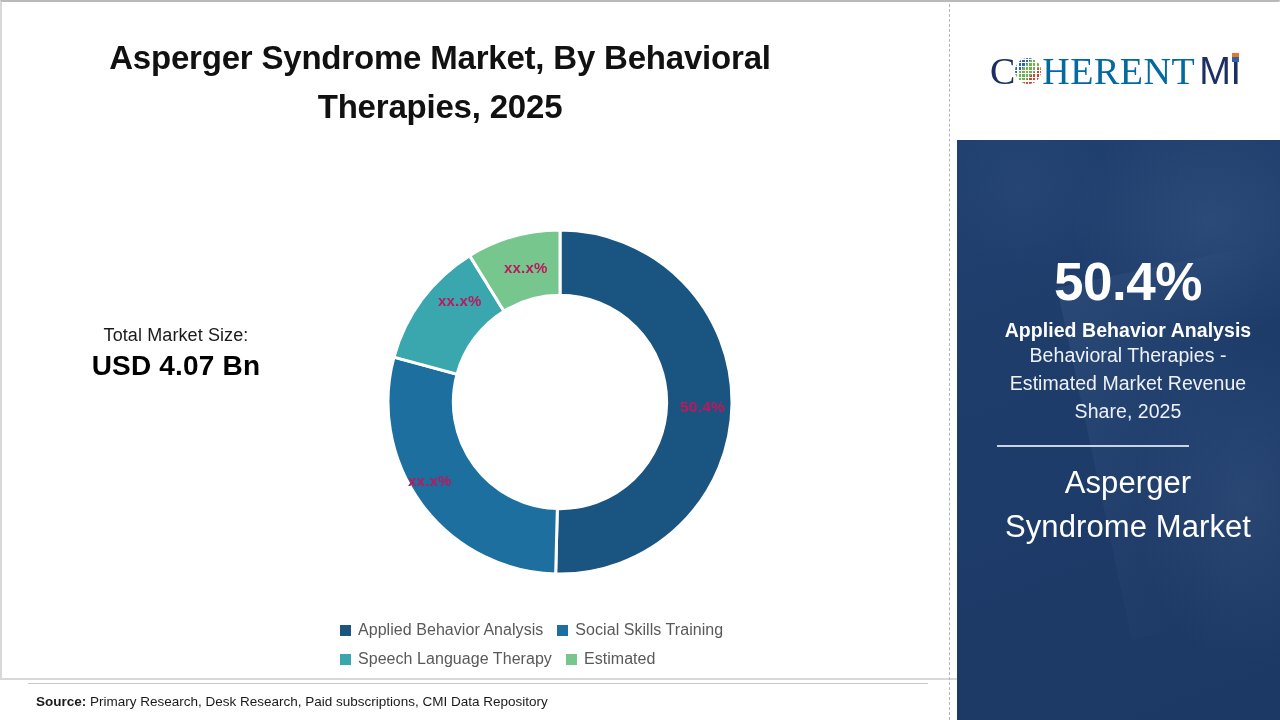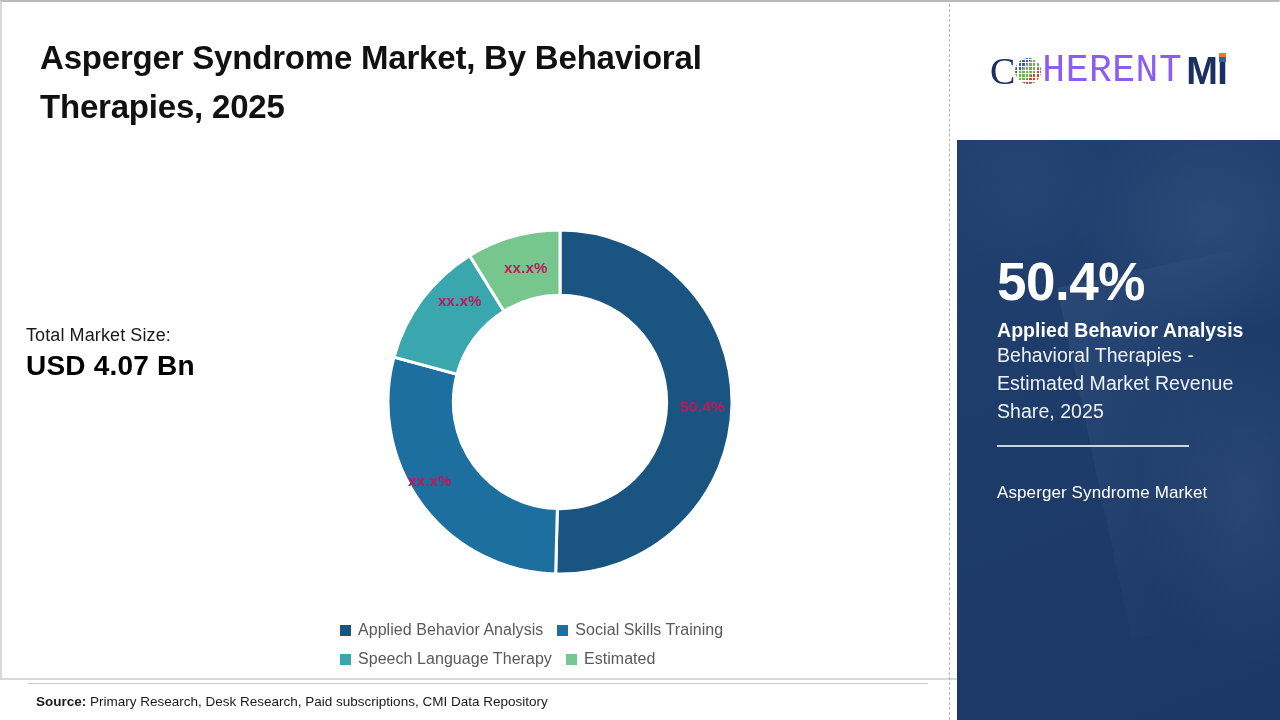--- a/index.html
+++ b/index.html
@@ -19,20 +19,21 @@
   #page {
     position: absolute;
     left: 0; top: 0;
     width: 1280px; height: 680px;
     background: #ffffff;
     box-sizing: border-box;
     border-top: 2px solid #b9b9b9;
     border-left: 2px solid #d8d8d8;
     border-right: 2px solid #d8d8d8;
     border-bottom: 2px solid #d8d8d8;
+    text-align: center;
   }
 
   
   #left-col {
     position: absolute;
     left: 0; top: 0;
     width: 947px; height: 720px;
   }
 
   #chart-title {
@@ -180,30 +181,30 @@
     margin: 0 1px 0 0;
     position: relative;
     overflow: hidden;
     background:
       repeating-linear-gradient(0deg,  rgba(255,255,255,0) 0 2.5px, #ffffff 2.5px 3.6px),
       repeating-linear-gradient(90deg, rgba(255,255,255,0) 0 2.5px, #ffffff 2.5px 3.6px),
       linear-gradient(135deg, #2f61ad 0%, #2f61ad 34%, #6fb253 34%, #6fb253 64%, #c7442e 64%, #c7442e 100%);
     flex: 0 0 auto;
   }
   .logo-rest {
-    font-family: Liberation Mono, monospace;
+    font-family: Liberation Serif, serif;
     font-size: 38px;
-    color: #8b5cf6;
+    color: #0369a1;
     letter-spacing: 0.5px;
     line-height: 1;
   }
   .logo-mi {
     font-family: "Liberation Sans", sans-serif;
     font-size: 38px;
-    font-weight: bold;
+    font-weight: normal;
     color: #1b2f63;
     letter-spacing: -0.5px;
     line-height: 1;
     margin-left: 4px;
     position: relative;
   }
   .logo-i-accent {
     position: absolute;
     right: 1px; top: 1px;
     width: 7px; height: 9px;
@@ -255,22 +256,22 @@
     color: #eef2f7;
     line-height: 1.42;
     letter-spacing: 0.05px;
   }
   #panel-rule {
     margin-top: 20px;
     width: 192px; height: 1.5px;
     background: #c9d4e2;
   }
   #panel-market {
-    margin-top: 34px;
-    font-size: 17px;
+    margin-top: 14px;
+    font-size: 31px;
     color: #ffffff;
     line-height: 1.42;
     letter-spacing: 0.1px;
   }
 </style>
 </head>
 <body>
 
 <div id="page">
 

